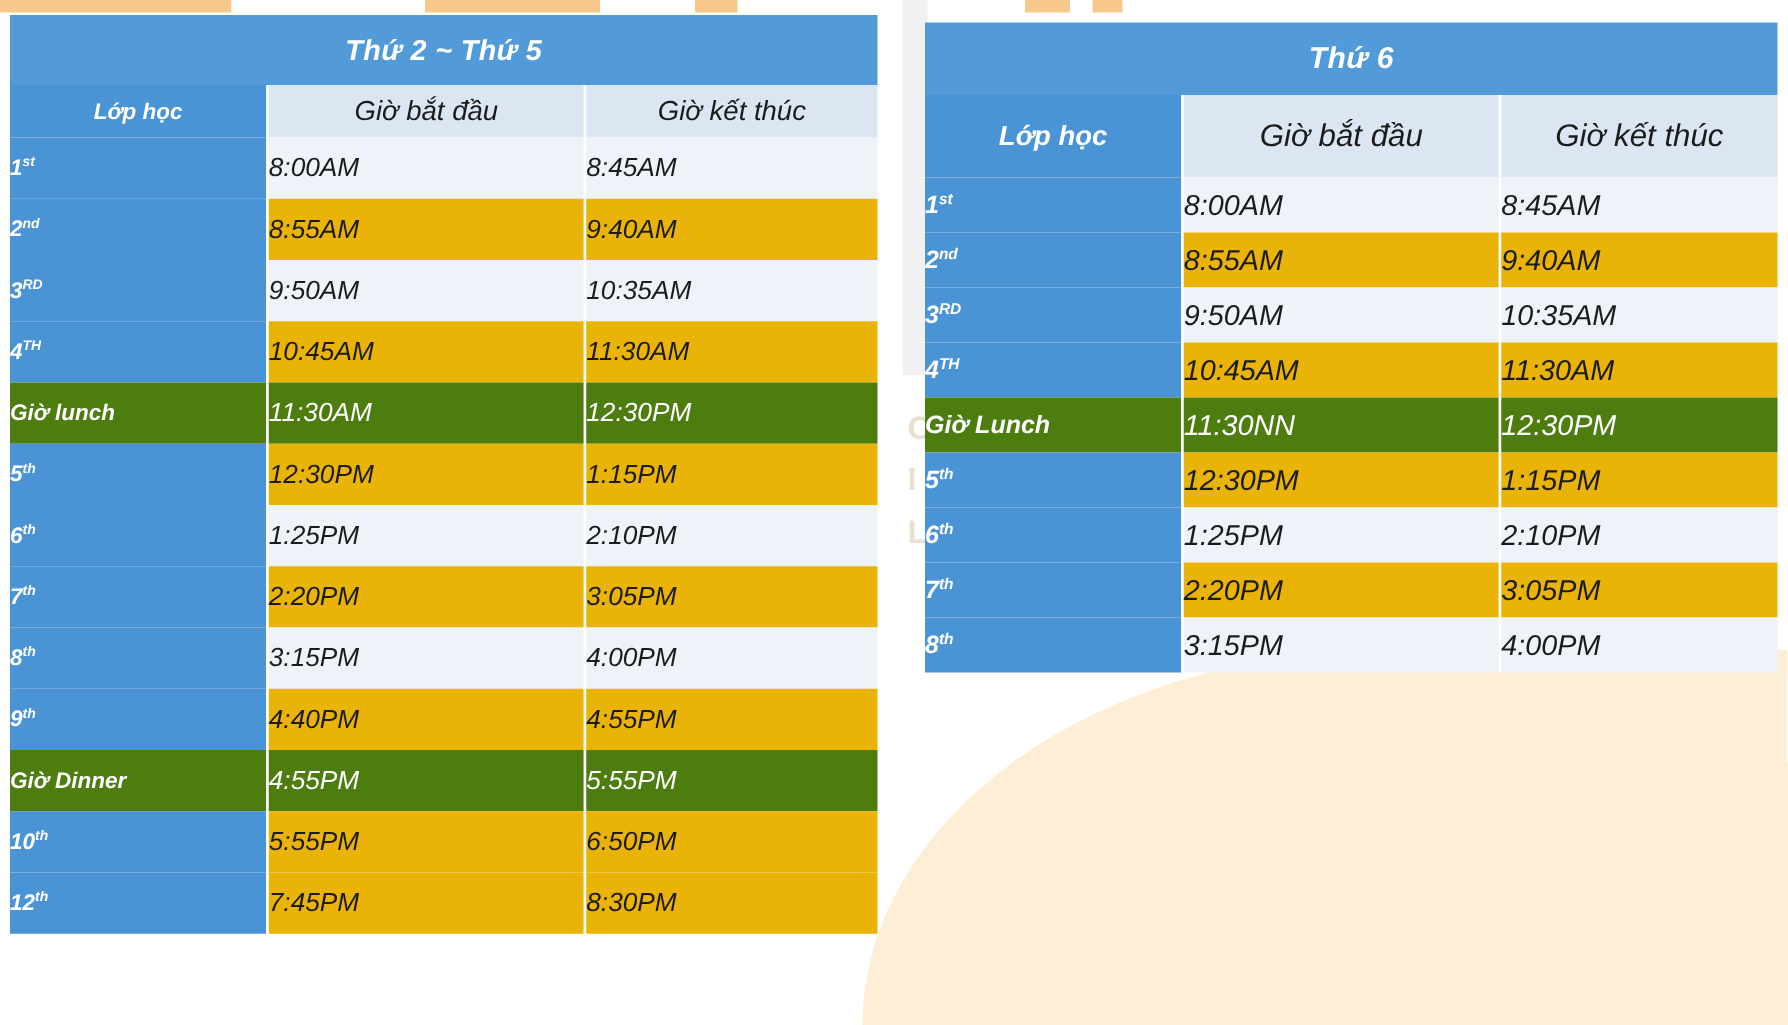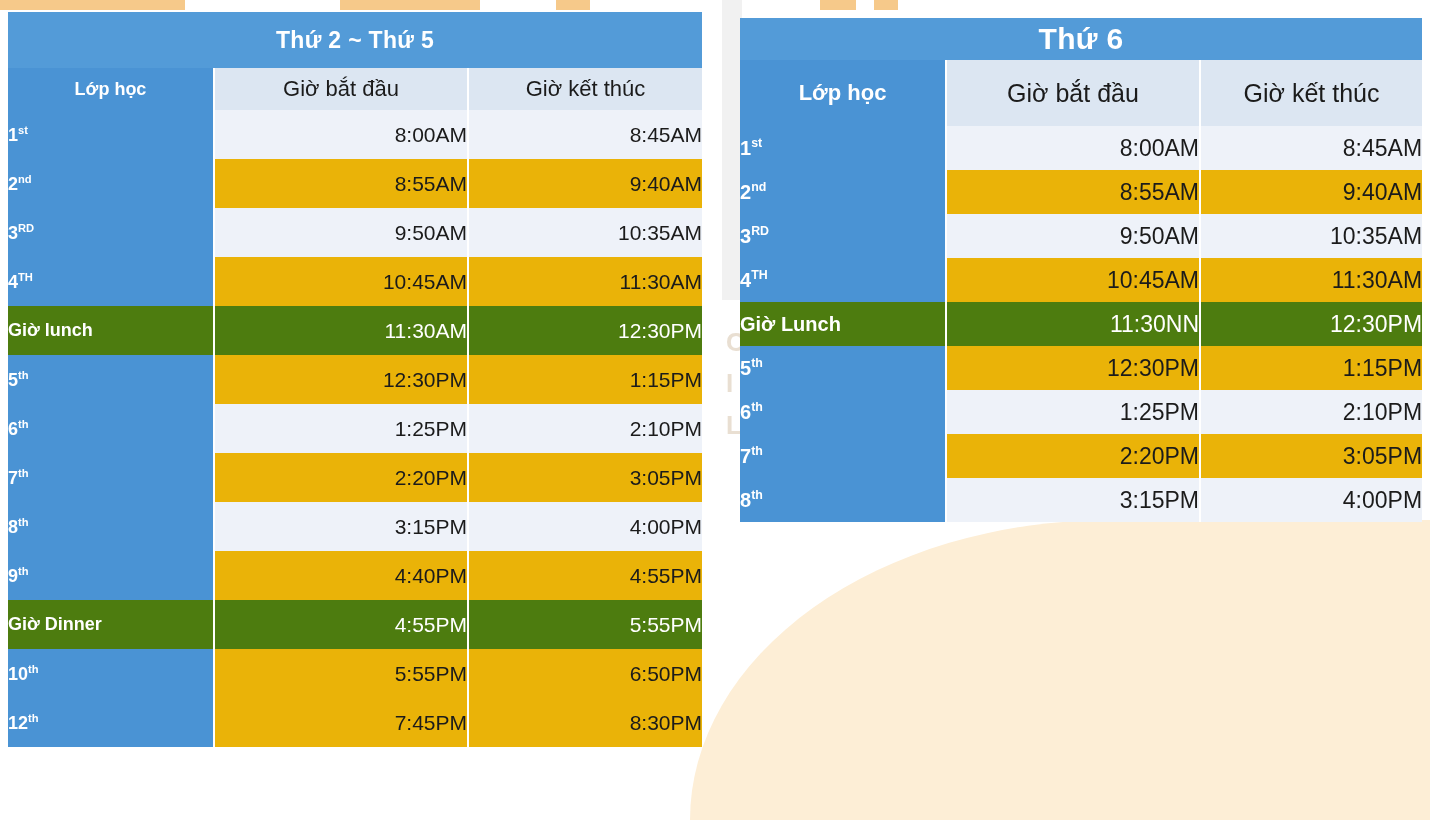--- a/index.html
+++ b/index.html
@@ -60,33 +60,34 @@
   .ghost-text.l1 { top: 327px; }
   .ghost-text.l2 { top: 368px; }
   .ghost-text.l3 { top: 410px; }
 
   
   .table {
     position: absolute;
     z-index: 2;
     border-collapse: collapse;
     table-layout: fixed;
+    font-style: italic;
   }
   .table-left  { left: 8px;  top: 12px;  width: 694px; }
   .table-right { left: 740px; top: 18px; width: 682px; }
 
   .title-cell {
     background: #539bd8;
     color: #ffffff;
     font-weight: bold;
     text-align: center;
     letter-spacing: .3px;
   }
   .table-left .title-cell  { font-size: 23px; height: 56px; }
-  .table-right .title-cell { font-size: 30px; height: 42px; }
+  .table-right .title-cell { font-size: 24px; height: 58px; }
 
   th.hdr-label {
     background: #4a93d4;
     color: #ffffff;
     font-weight: bold;
     text-align: center;
   }
   th.hdr-plain {
     background: #dce6f2;
     color: #1b1b1b;
@@ -98,21 +99,21 @@
   .table-right th.hdr-label { font-size: 22px; height: 66px; }
   .table-right th.hdr-plain { font-size: 25px; height: 66px; }
 
   td.per-label {
     background: #4a93d4;
     color: #ffffff;
     font-weight: bold;
   }
   td.per-val {
     color: #1b1b1b;
-    text-align: right;
+    text-align: left;
     font-weight: normal;
   }
   td.per-val.shade-a { background: #eef2f9; }
   td.per-val.shade-b { background: #eab308; }
 
   tr.break td.per-label,
   tr.break td.per-val {
     background: #4d7c0f;
     color: #ffffff;
   }

